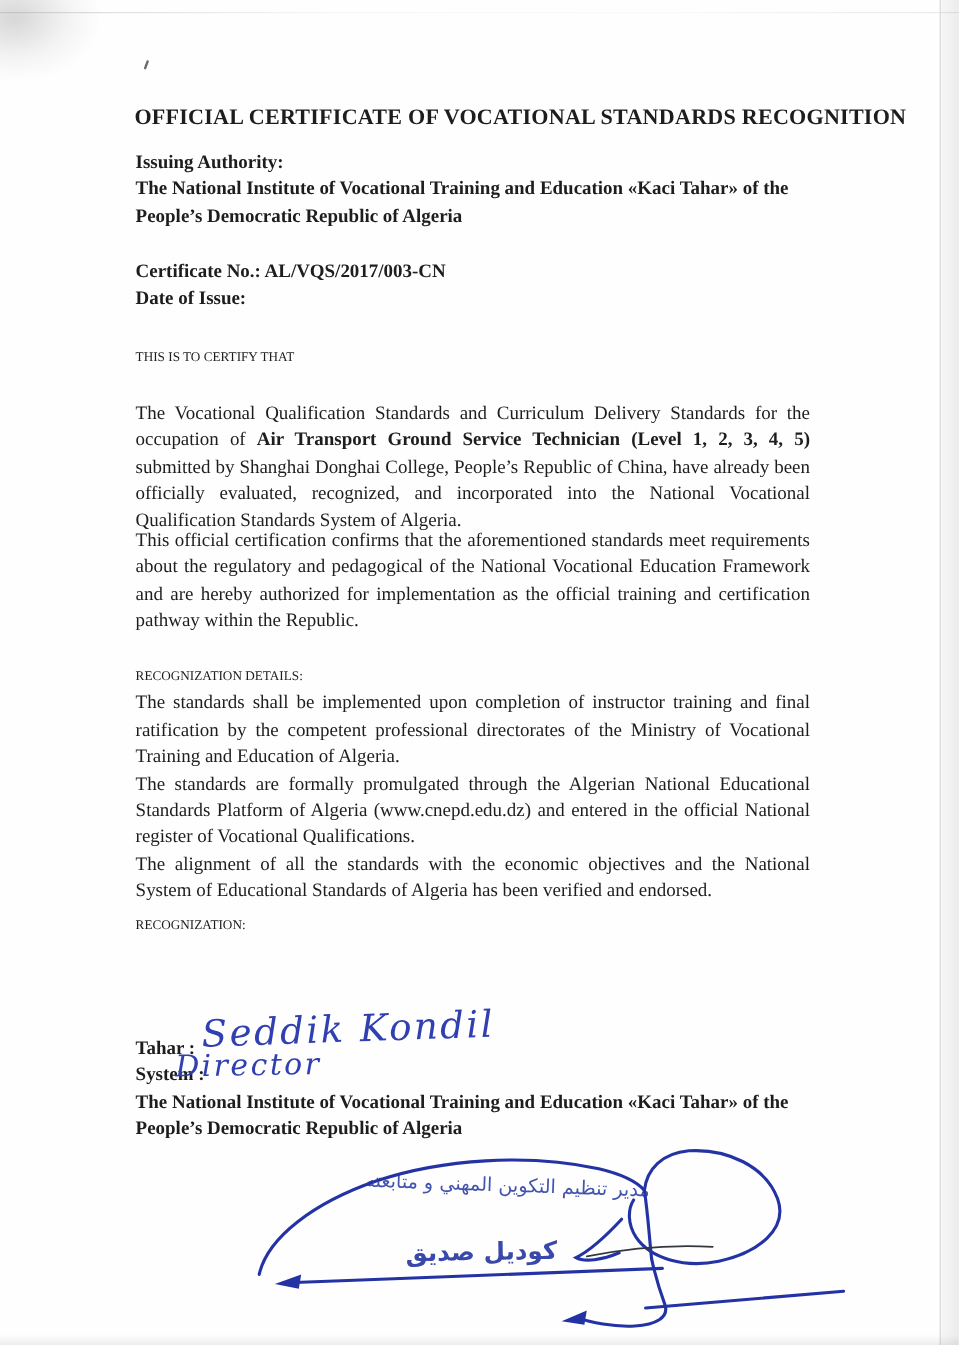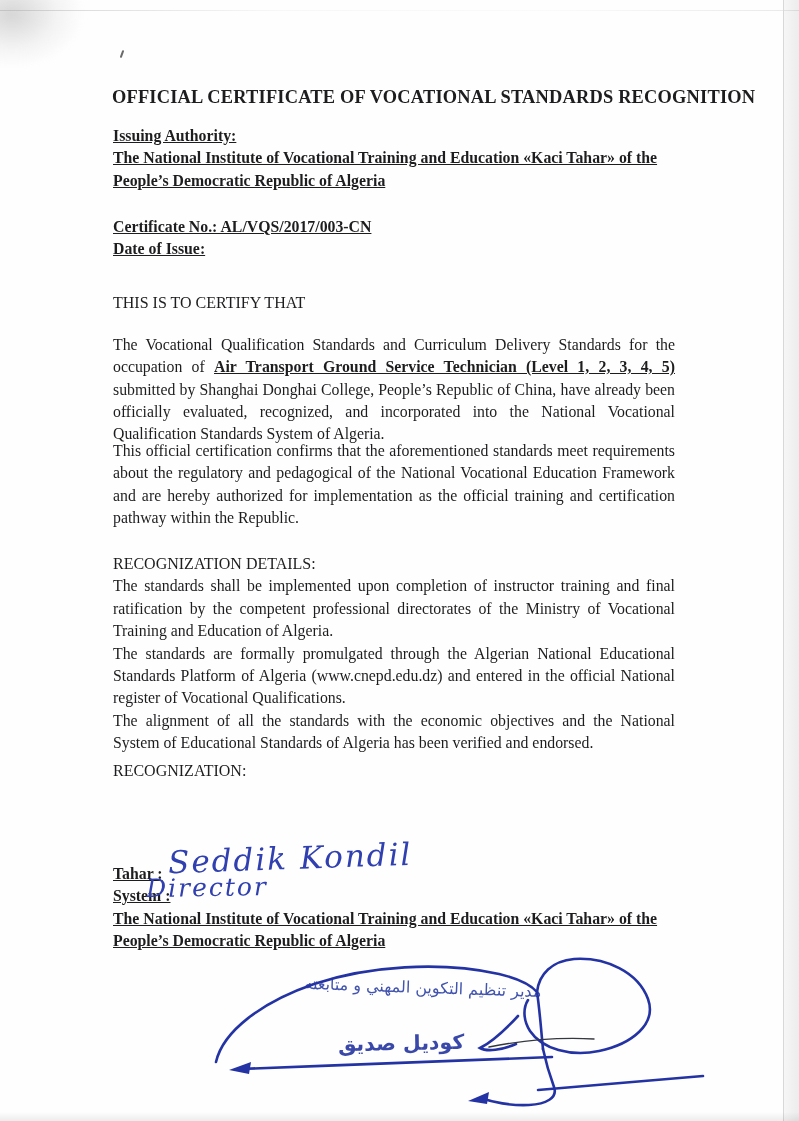--- a/index.html
+++ b/index.html
@@ -39,23 +39,23 @@
   
   .title {
     position: absolute; left: 112px; top: 87px; width: 572px; margin: 0;
     font-size: 18.4px; font-weight: bold; letter-spacing: .2px; white-space: nowrap;
   }
   .block {
     position: absolute; left: 113px; width: 562px;
     font-size: 15.8px; line-height: 22.4px;
   }
   .block p { margin: 0; }
-  .bold { font-weight: bold; text-decoration: underline; }
+  .bold { font-weight: bold; }
   .just { text-align: justify; }
-  .caps { font-size: 16px; }
+  .caps { font-size: 11px; }
   
   .hand {
     position: absolute; color: var(--ink_hand, #3040b0);
     font-family: "DejaVu Serif", serif; font-style: italic;
     letter-spacing: 2px; white-space: nowrap;
   }
   .name-sig { left: 168px; top: 840px; font-size: 31px; transform: rotate(-2deg); }
   .title-sig { left: 146px; top: 873px; font-size: 25px; transform: rotate(-1deg); }
   
   .stamp-ar {

